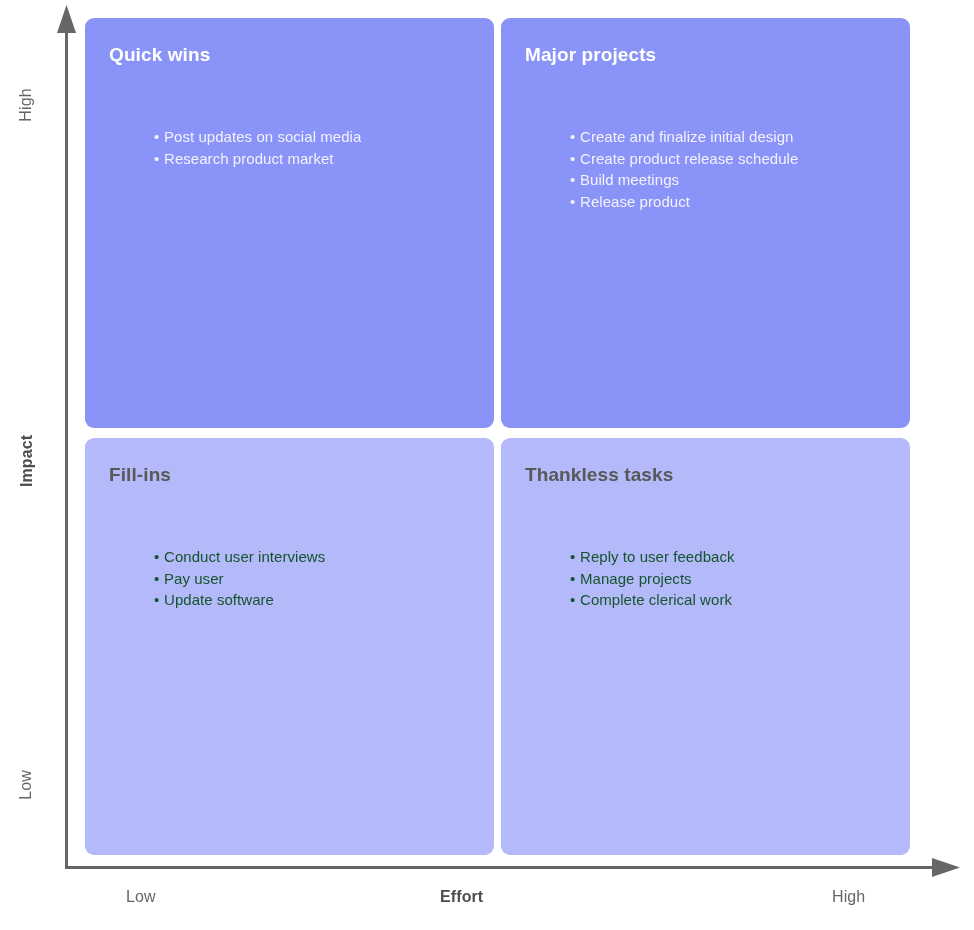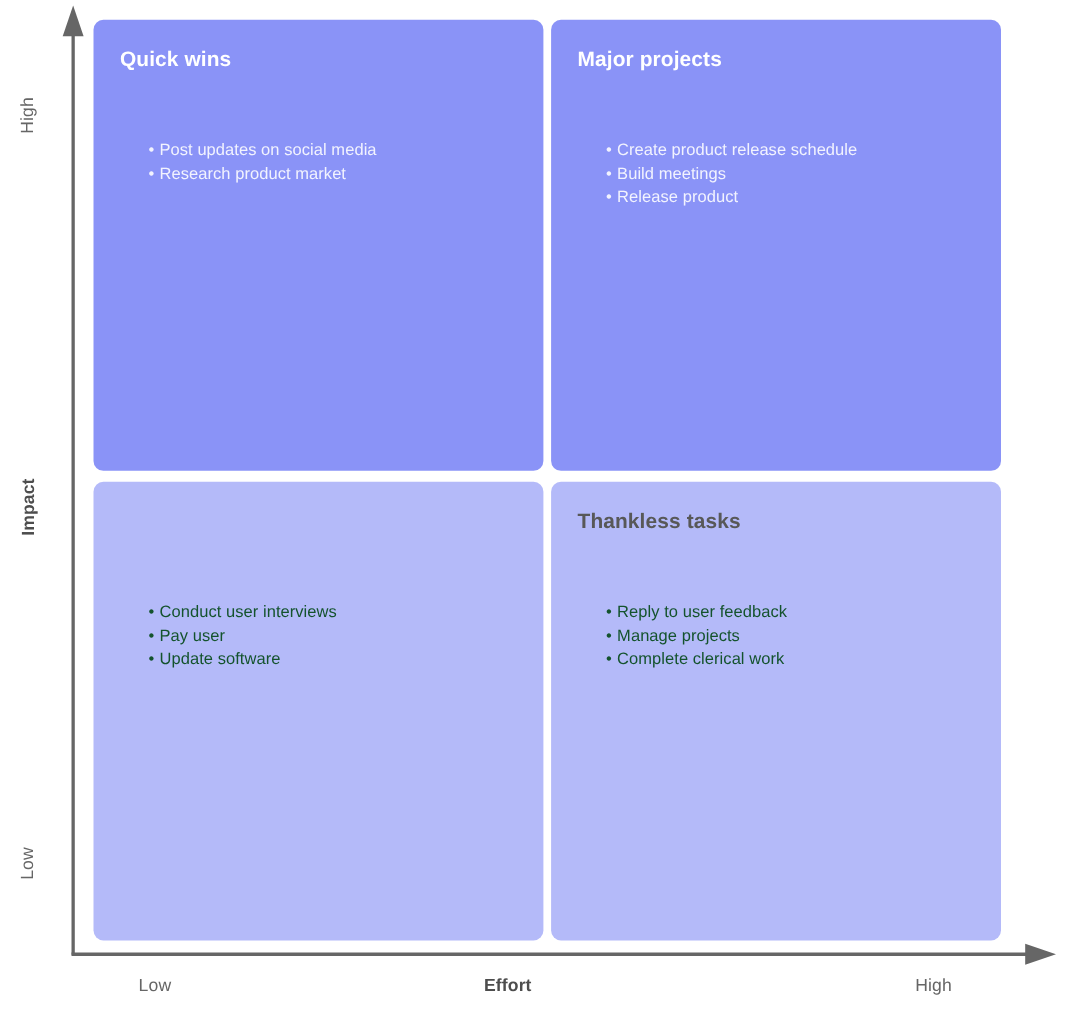--- a/index.html
+++ b/index.html
@@ -114,21 +114,21 @@
     letter-spacing: 0.1px;
   }
   .quad-high .quad-title { color: #ffffff; }
   .quad-low  .quad-title { color: #585858; }
 
   .quad-list {
     list-style: none;
     margin: 0;
     padding: 0;
     position: absolute;
-    left: 50px;
+    left: 69px;
     top: 108px;
   }
   .quad-list li {
     font-size: 15px;
     line-height: 21.5px;
     white-space: nowrap;
     letter-spacing: 0.05px;
     position: relative;
     padding-left: 10px;
   }
@@ -181,27 +181,29 @@
       <div class="quad-title">Quick wins</div>
       <ul class="quad-list">
         <li>Post updates on social media</li>
         <li>Research product market</li>
       </ul>
     </div>
 
     <div class="quadrant quad-high" id="quadrant-major-projects">
       <div class="quad-title">Major projects</div>
       <ul class="quad-list">
+        <li>Create and finalize initial design</li>
         <li>Create product release schedule</li>
         <li>Build meetings</li>
         <li>Release product</li>
       </ul>
     </div>
 
     <div class="quadrant quad-low" id="quadrant-fill-ins">
+      <div class="quad-title">Fill-ins</div>
       <ul class="quad-list">
         <li>Conduct user interviews</li>
         <li>Pay user</li>
         <li>Update software</li>
       </ul>
     </div>
 
     <div class="quadrant quad-low" id="quadrant-thankless">
       <div class="quad-title">Thankless tasks</div>
       <ul class="quad-list">

